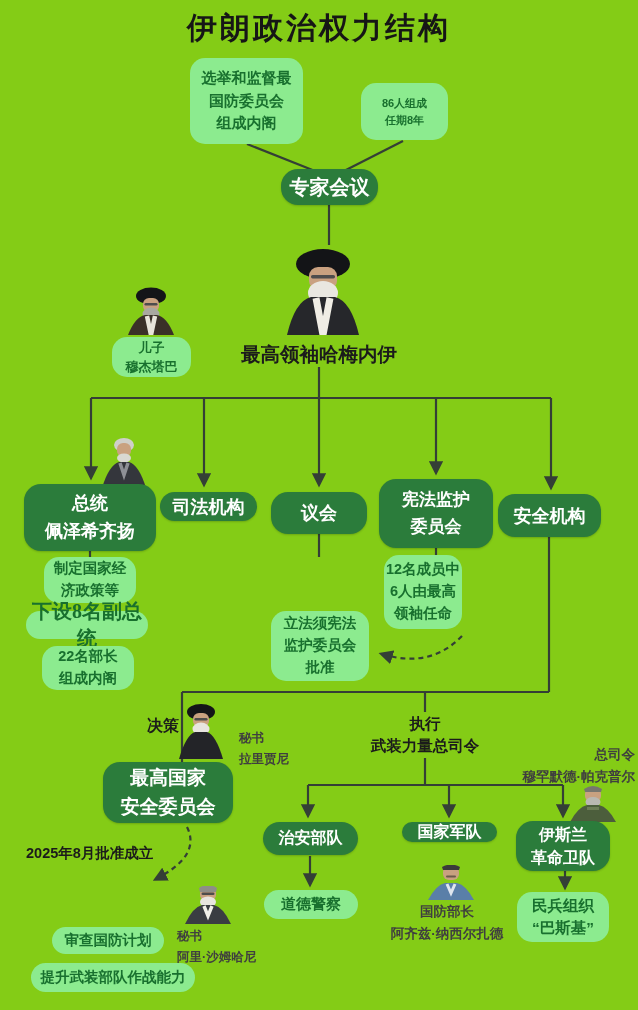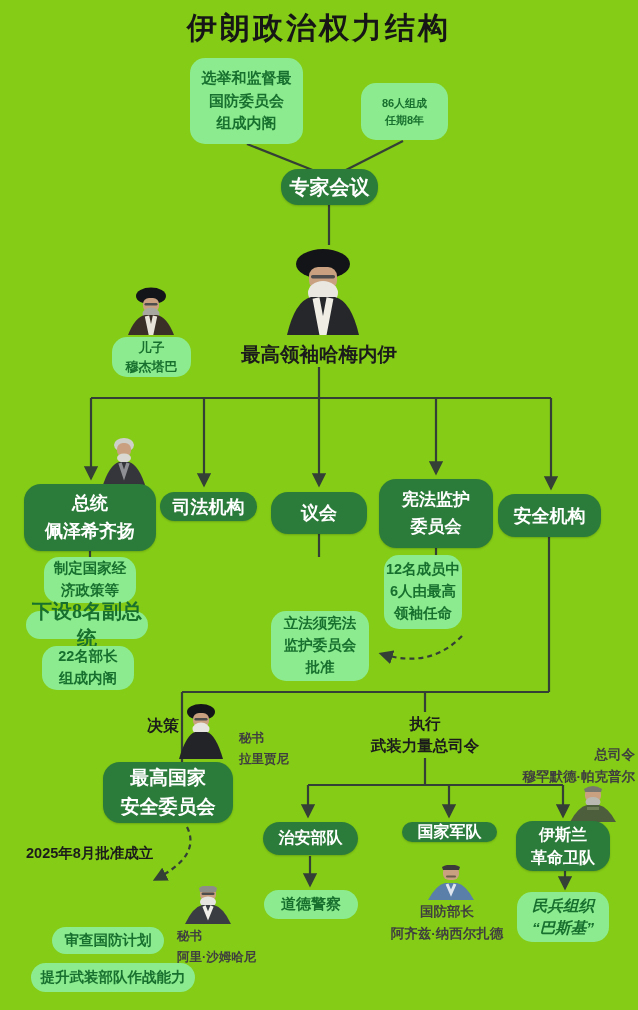--- a/index.html
+++ b/index.html
@@ -239,18 +239,18 @@
     <path d="M17 2 Q26 -3 35 2 L34 5 L18 5 z" fill="#3b3b3b"></path>
     <rect x="21" y="10.5" width="10" height="2" rx="1" fill="#6b5b4b"></rect>
     <path d="M3 35 Q11 20 20 18 L32 18 Q41 20 49 35 z" fill="#5a7fa8"></path>
     <path d="M22 19 L26 28 L30 19" stroke="#dfe6ee" stroke-width="3" fill="none"></path>
   </svg>
   <div class="abs sub" style="left:377px;top:901px;width:140px;font-size:13.5px;text-align:center;">
     <div>国防部长</div>
     <div>阿齐兹·纳西尔扎德</div>
   </div>
 
-  <div class="abs box-light" style="left:517px;top:892px;width:92px;height:50px;font-size:15.5px;line-height:1.45;font-style:italic;">
+  <div class="abs box-light" style="left:517px;top:892px;width:92px;height:50px;font-size:15.5px;line-height:1.45;">
     <div>民兵组织</div>
     <div>“巴斯基”</div>
   </div>
 
 </div>
 
 </body></html>

